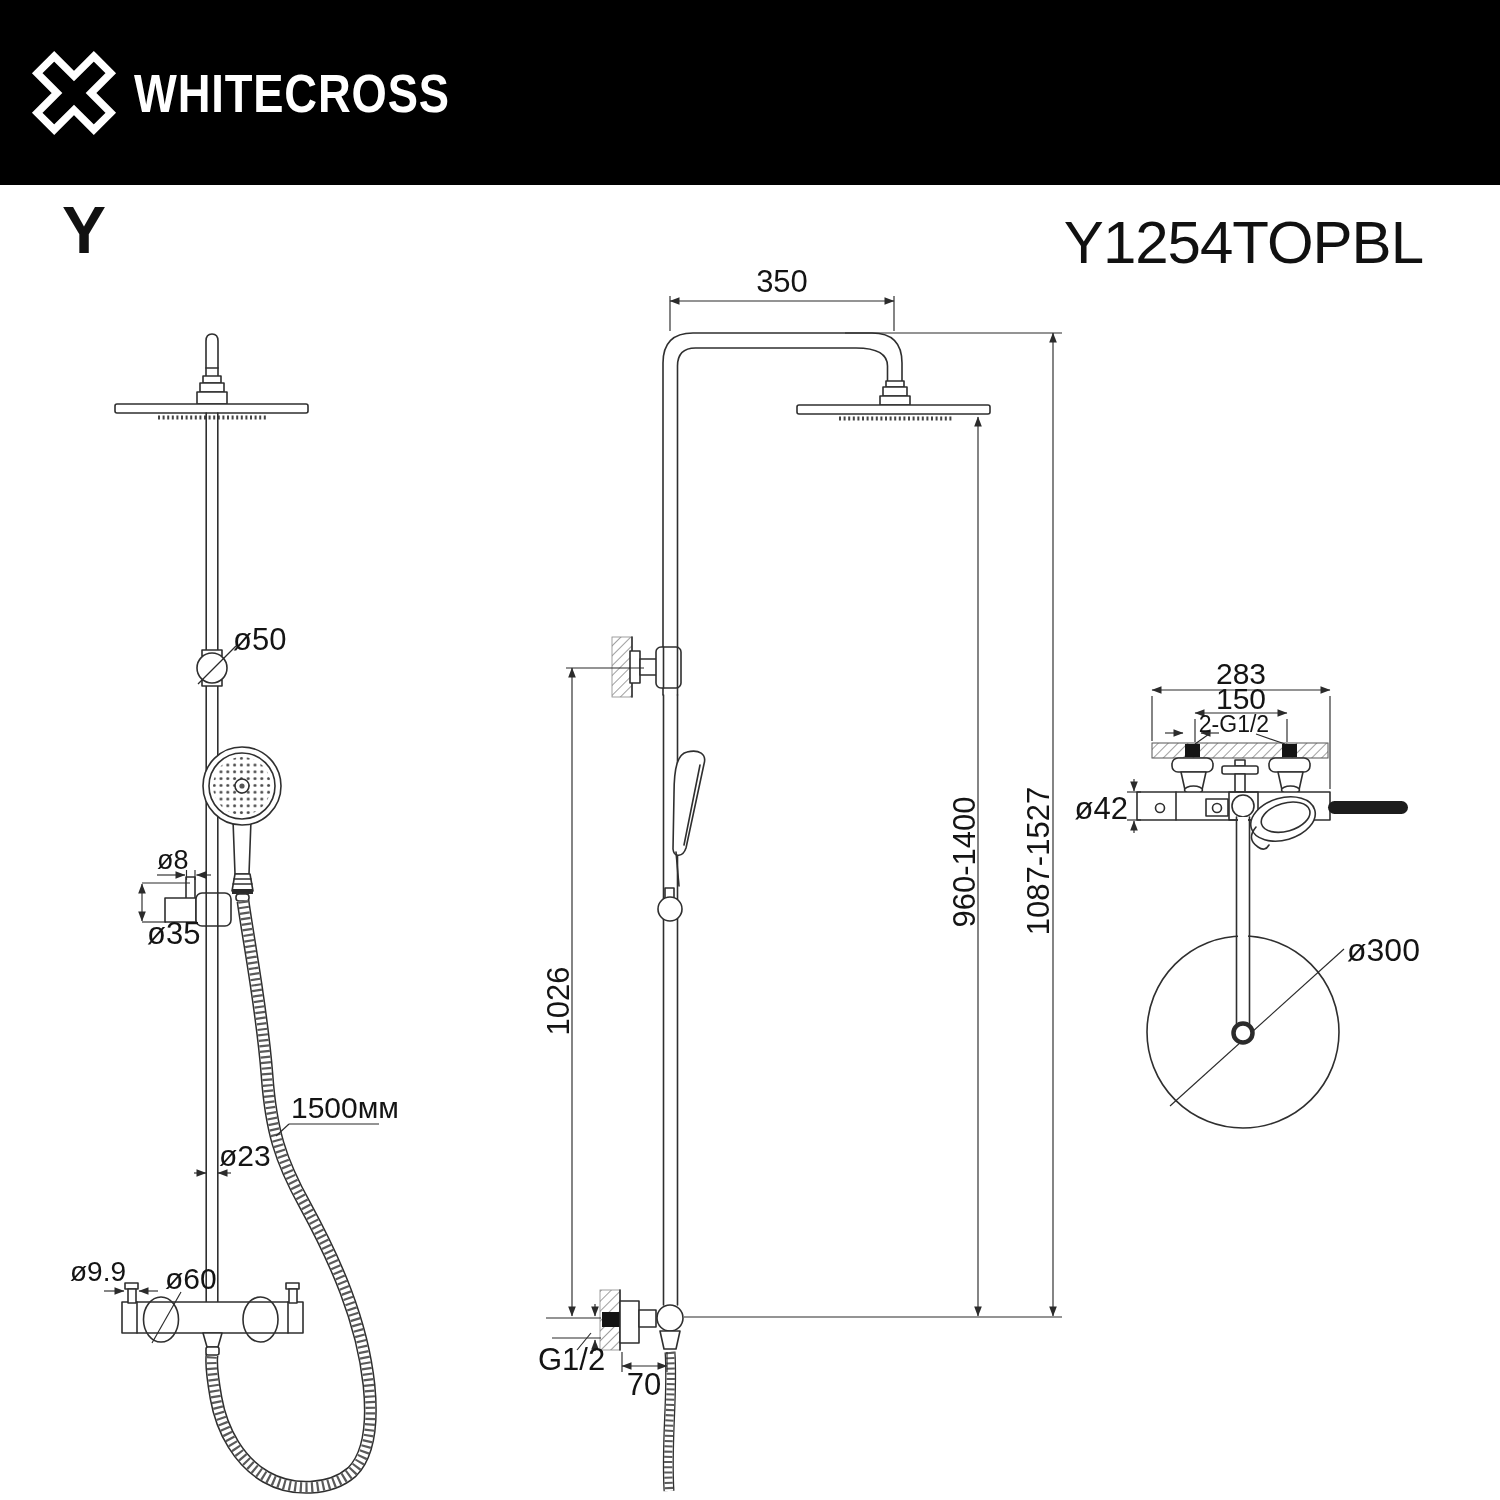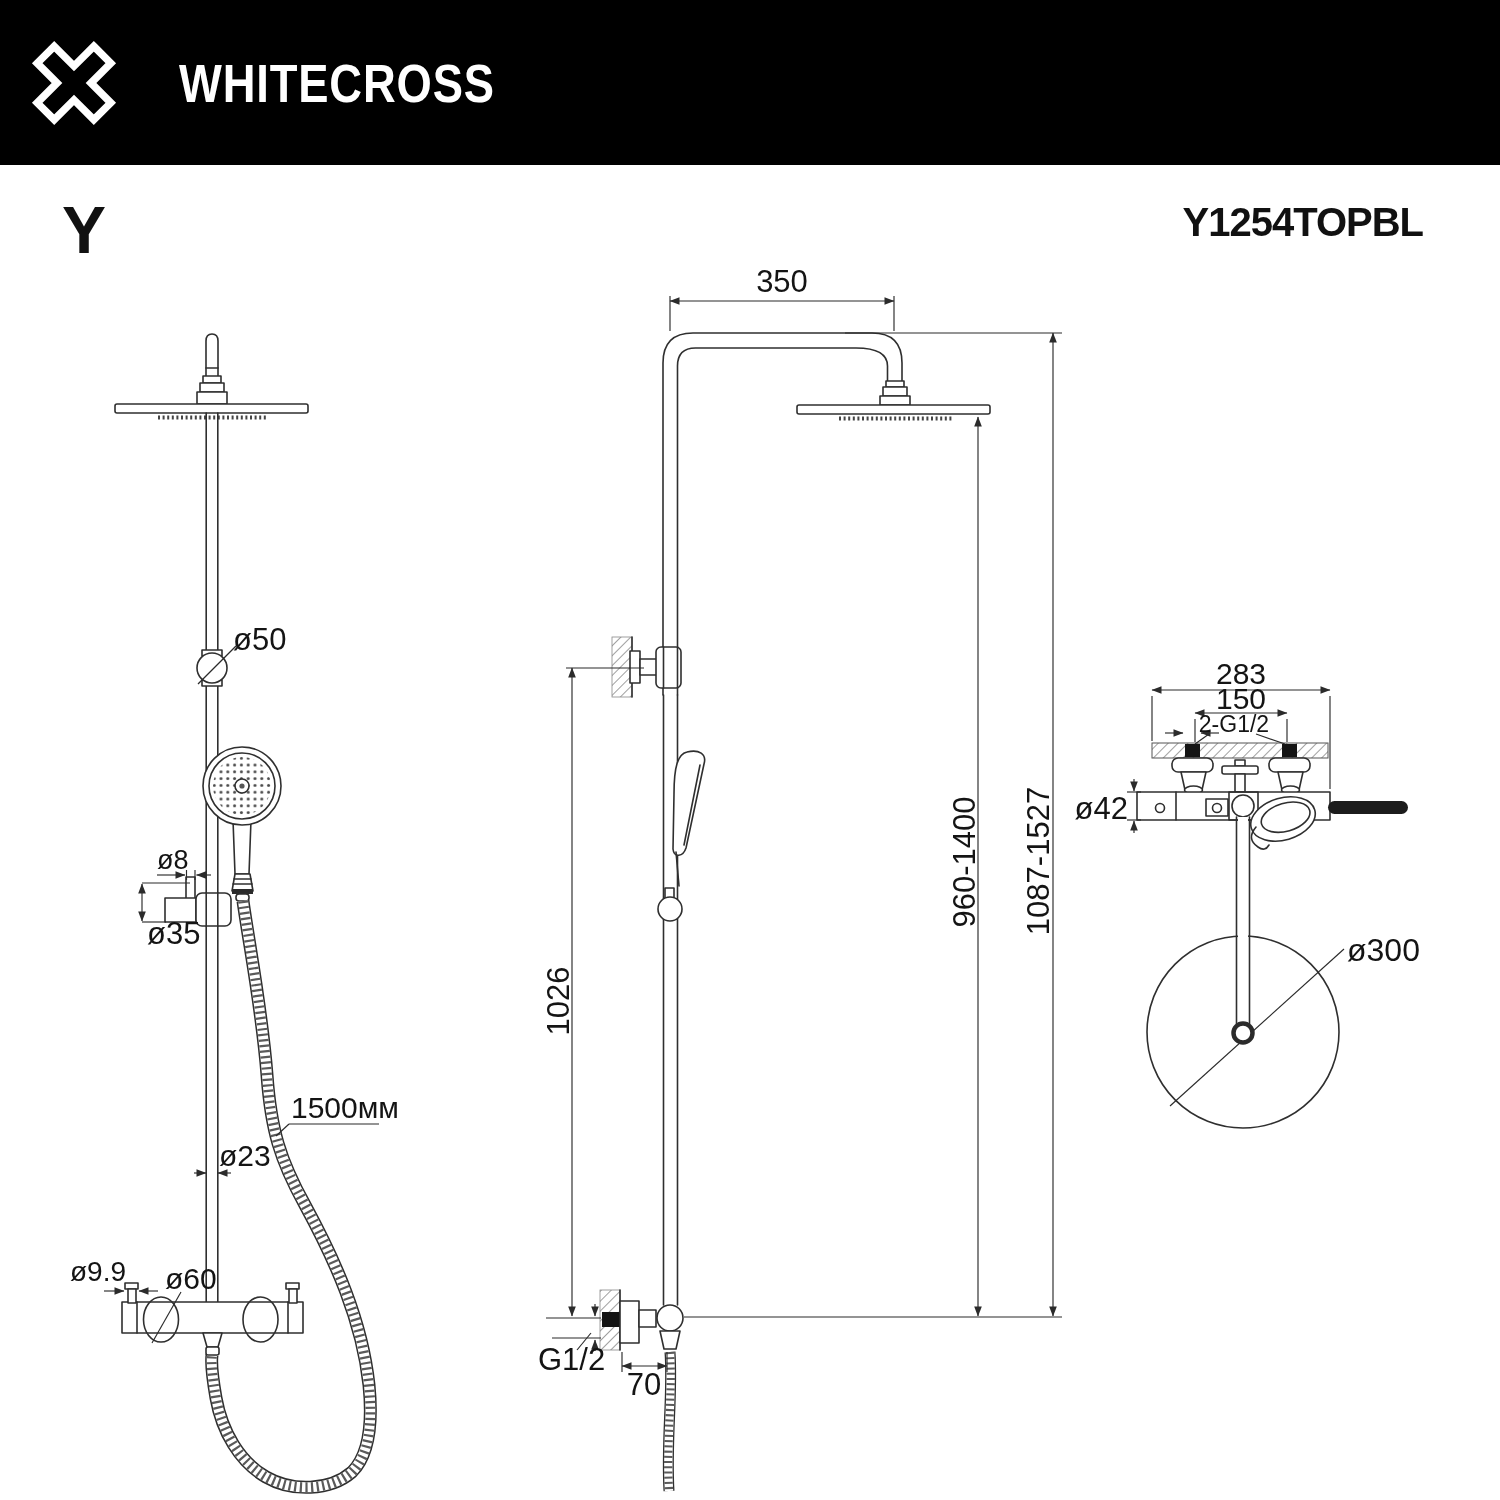--- a/index.html
+++ b/index.html
@@ -1,24 +1,24 @@
 <!DOCTYPE html>
 <html><head>
 <meta charset="utf-8">
 <style>
   html,body{margin:0;padding:0;background:#fff;}
   .page{position:relative;width:1500px;height:1500px;background:#fff;overflow:hidden;
         font-family:"Liberation Sans",sans-serif;color:#111;}
-  .banner{position:absolute;left:0;top:0;width:1500px;height:165px;background:#000;
-          display:flex;align-items:center;gap:45px;}
+  .banner{position:absolute;left:0;top:0;width:1500px;height:185px;background:#000;
+          display:flex;align-items:center;}
   .logo{margin-left:26px;}
   .brand{color:#fff;font-size:54px;font-weight:bold;letter-spacing:1px;margin-left:12px;
          display:inline-block;transform:scaleX(.84);transform-origin:left center;white-space:nowrap;}
   .series{position:absolute;left:62px;top:192px;font-size:66px;font-weight:bold;}
-  .model{position:absolute;right:77px;top:200px;font-size:40px;font-weight:bold;letter-spacing:-1px;}
+  .model{position:absolute;right:77px;top:208px;font-size:60px;font-weight:normal;letter-spacing:-1px;}
   svg.drawing{position:absolute;left:0;top:0;}
   .s{stroke:#2f2f2f;fill:none;stroke-width:1.6;stroke-linejoin:round;stroke-linecap:round;}
   .sw{stroke:#2f2f2f;fill:#fff;stroke-width:1.6;stroke-linejoin:round;}
   .dim{stroke:#2b2b2b;fill:none;stroke-width:1.15;}
   .t{font-family:"Liberation Sans",sans-serif;fill:#141414;}
 </style>
 </head>
 <body>
 
 <div class="page">

